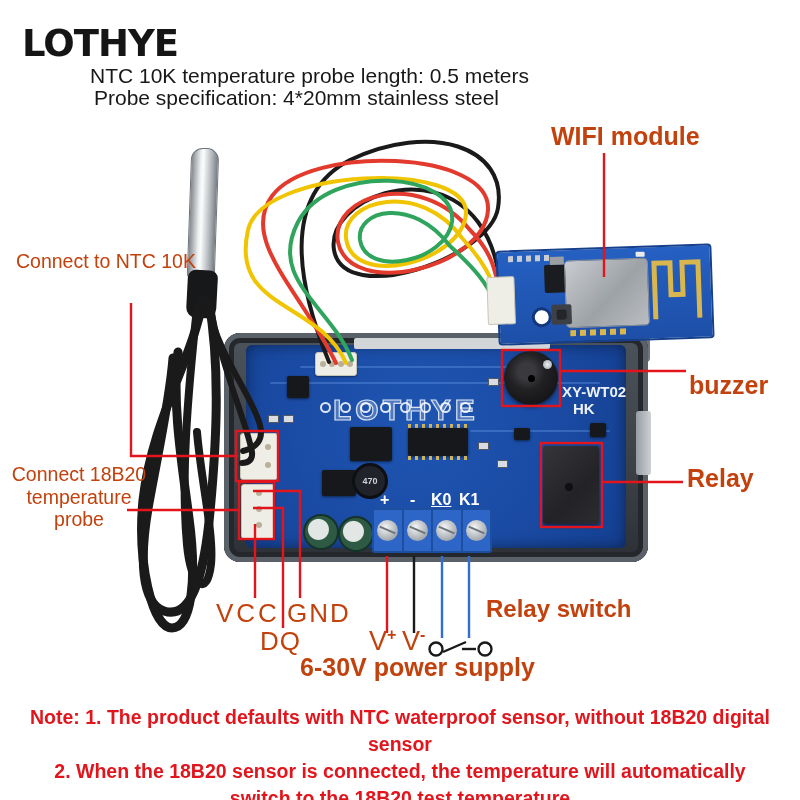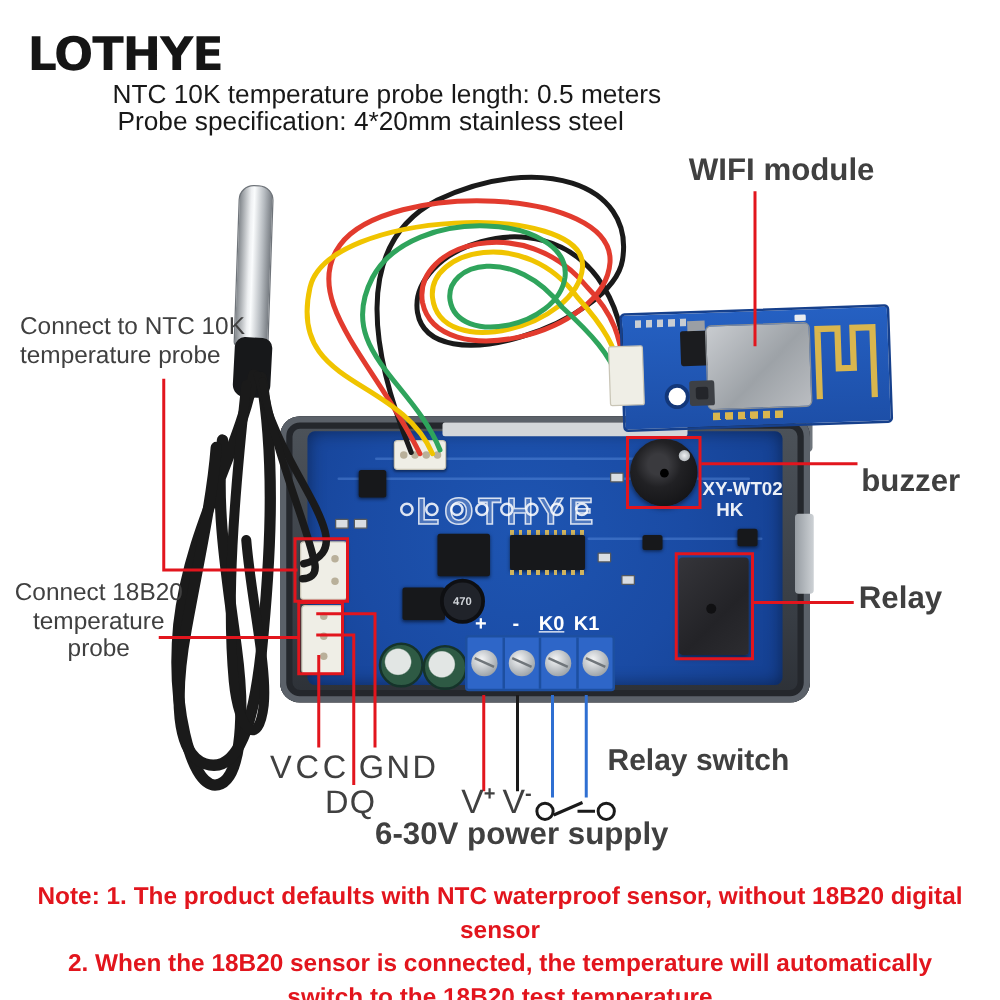--- a/index.html
+++ b/index.html
@@ -8,21 +8,21 @@
   .abs{position:absolute;}
   svg.layer{position:absolute;left:0;top:0;pointer-events:none;}
 
   
   .logo{left:22px;top:22px;font-family:"DejaVu Sans",sans-serif;font-size:37px;font-weight:800;
         letter-spacing:-1px;color:#151515;}
   .sub{font-size:21px;color:#181818;margin-left:37px;}
   .sub1{left:53px;top:64px;} .sub2{left:57px;top:86px;}
 
   
-  .lbl{color:#404040;}
+  .lbl{color:#c2410c;}
   .lbl-big{font-size:25px;font-weight:600;}
   .lbl-med{font-size:19.5px;font-weight:400;line-height:22.5px;}
   .pin-lbl{font-size:26px;font-weight:400;}
   .vlbl{font-size:27px;font-weight:500;}
   .vlbl sup{font-size:16px;font-weight:600;}
 
   
   .note{left:0;top:704px;width:800px;text-align:center;color:#e2151d;
         font-size:19.5px;font-weight:700;line-height:27px;}
 
@@ -248,21 +248,20 @@
     <path d="M443,652 L466,642"></path>
     <path d="M462,649 H476"></path>
     <circle cx="485" cy="649" r="6.5" fill="#ffffff"></circle>
   </g>
 </svg>
 
 <div class="abs lbl lbl-big" style="left:551px;top:122px;z-index:8;">WIFI module</div>
 
 <div class="abs lbl lbl-med" style="left:16px;top:250px;z-index:8;">
   <div>Connect to NTC 10K</div>
-  <div>temperature probe</div>
 </div>
 
 <div class="abs lbl lbl-med" style="left:8px;top:463px;width:142px;text-align:center;z-index:8;">
   <div>Connect 18B20</div>
   <div>temperature</div>
   <div>probe</div>
 </div>
 
 <div class="abs lbl lbl-big" style="left:689px;top:355px;z-index:8;margin-top:16px;">buzzer</div>
 <div class="abs lbl lbl-big" style="left:687px;top:464px;z-index:8;">Relay</div>

